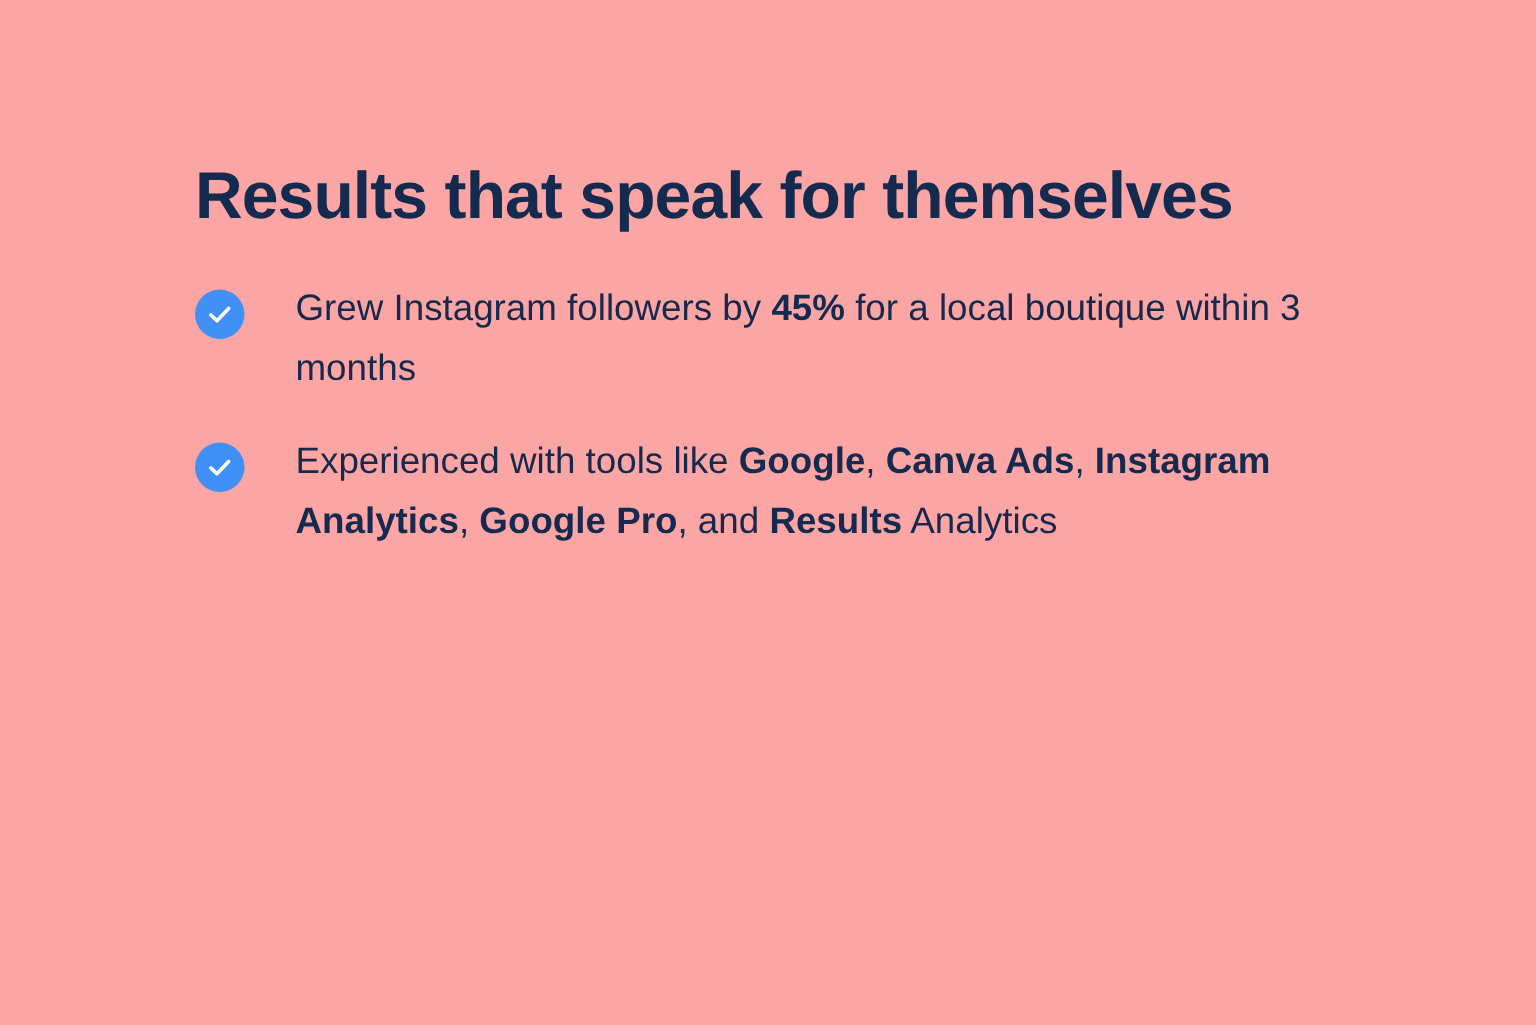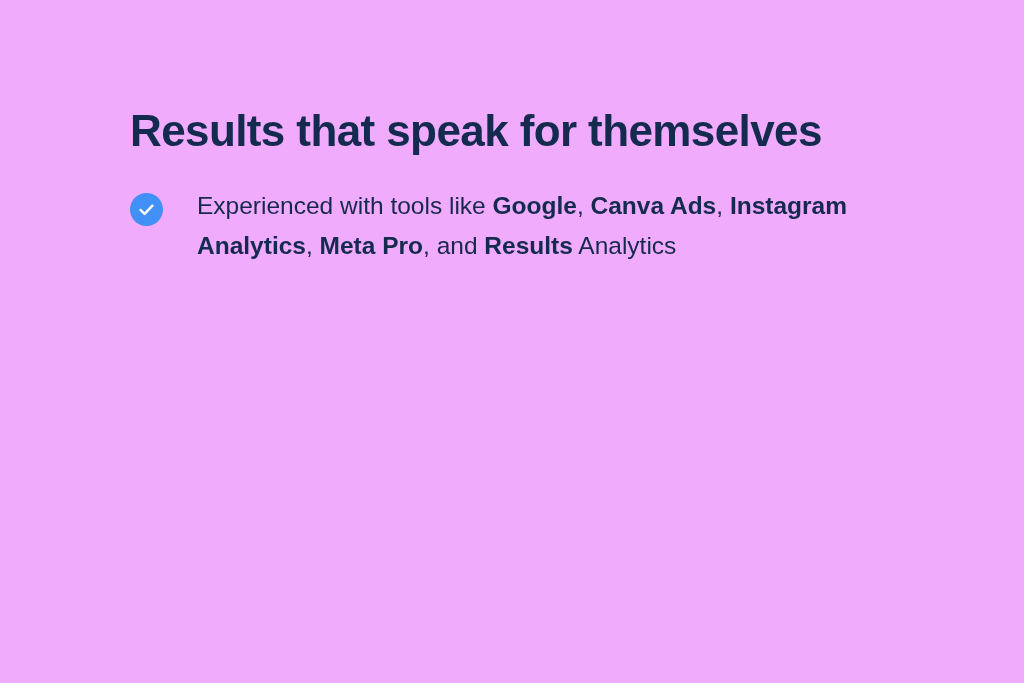--- a/index.html
+++ b/index.html
@@ -80,32 +80,40 @@
     max-width: 700px;
   }
   .bullet-text b {
     font-weight: 700;
     color: #142a4e;
   }
 </style>
 </head>
 <body>
 
-<div class="slide" style="background: #f0abfc;">
+<div class="slide" style="background: #fca5a5;">
 
   <h1 class="heading" style="color: rgb(20, 42, 78);">Results that speak for themselves</h1>
 
   <ul class="bullet-list">
 
+    <li class="bullet-item">
+      <span class="check-badge" style="background: rgb(64, 144, 245);">
+        <svg viewBox="0 0 24 24" aria-hidden="true">
+          <path d="M4.5 12.6 L9.6 17.5 L19.5 7.2" fill="none" stroke="#ffffff" stroke-width="3.1" stroke-linecap="round" stroke-linejoin="round"></path>
+        </svg>
+      </span>
+      <span class="bullet-text" style="color: rgb(22, 41, 76);">Grew Instagram followers by <b>45%</b> for a local boutique within 3 months</span>
+    </li>
 
 
     <li class="bullet-item">
       <span class="check-badge" style="background: rgb(64, 144, 245);">
         <svg viewBox="0 0 24 24" aria-hidden="true">
           <path d="M4.5 12.6 L9.6 17.5 L19.5 7.2" fill="none" stroke="#ffffff" stroke-width="3.1" stroke-linecap="round" stroke-linejoin="round"></path>
         </svg>
       </span>
-      <span class="bullet-text" style="color: rgb(22, 41, 76);">Experienced with tools like <b>Google</b>, <b>Canva Ads</b>, <b>Instagram Analytics</b>, <b>Meta Pro</b>, and <b>Results</b> Analytics</span>
+      <span class="bullet-text" style="color: rgb(22, 41, 76);">Experienced with tools like <b>Google</b>, <b>Canva Ads</b>, <b>Instagram Analytics</b>, <b>Google Pro</b>, and <b>Results</b> Analytics</span>
     </li>
 
 
   </ul>
 </div>
 
 </body></html>

